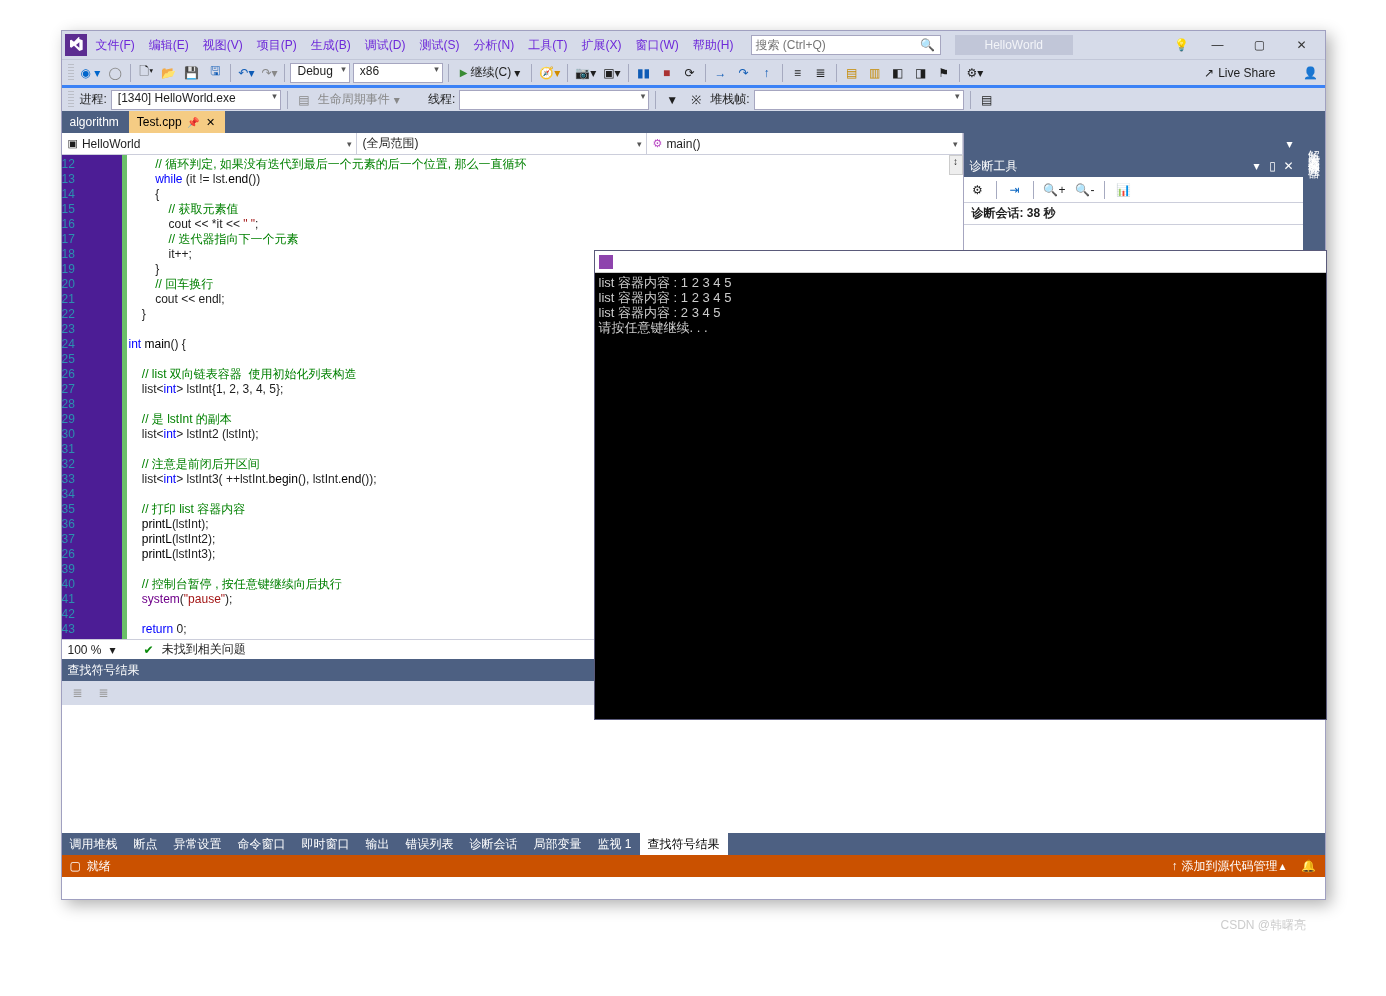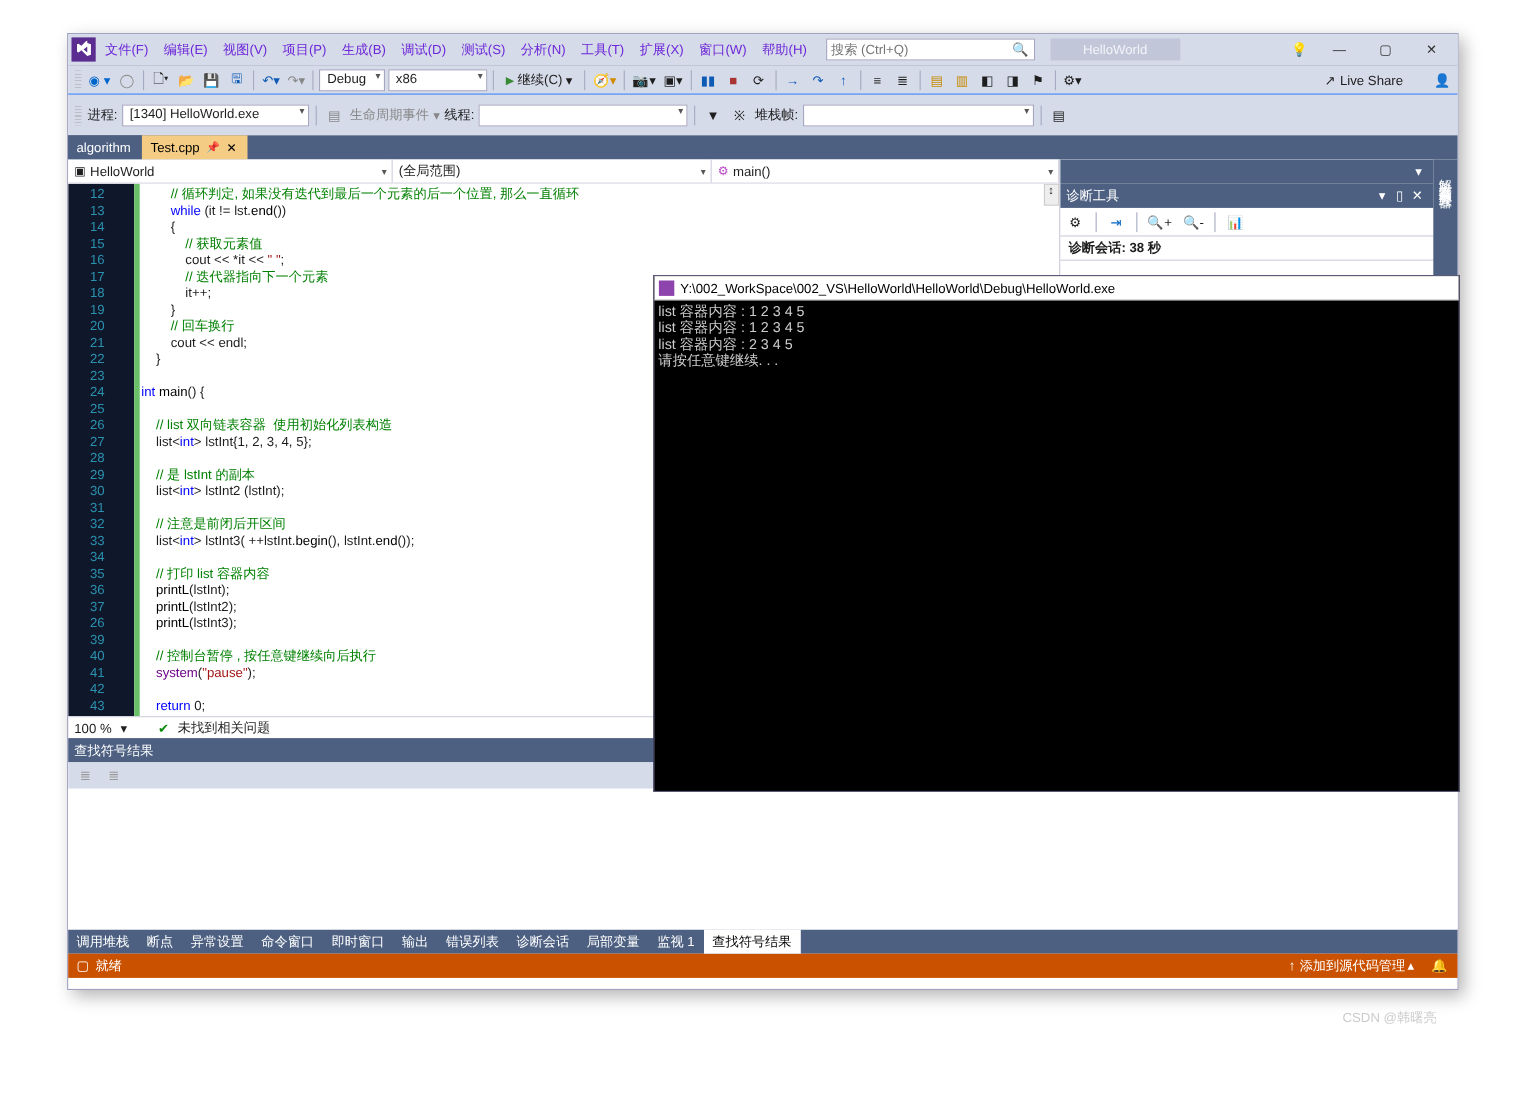--- a/index.html
+++ b/index.html
@@ -23,21 +23,21 @@
 .grip { width:6px; height:18px; background:repeating-linear-gradient(#888 0 1px,transparent 1px 3px); opacity:.35; margin-right:2px;}
 .tbtn { min-width:20px; height:20px; display:flex; align-items:center; justify-content:center; padding:0 2px; }
 .sep { width:1px; height:18px; background:#a6aac0; margin:0 2px; }
 .drop { border:1px solid #a6a6c0; background:#fff; height:20px; padding:0 16px 0 6px; position:relative; color:#1e1e1e; }
 .drop::after { content:"▾"; position:absolute; right:3px; font-size:9px; color:#555; }
 .run-btn { color:#1e1e1e; display:flex; align-items:center; gap:3px; padding:0 6px; }
 .play { color:#388a34; font-size:10px; }
 .liveshare { margin-left:auto; display:flex; gap:4px; align-items:center; }
 
 
-.procbar { height:38px; background:#d6dbe9; border-top:1px solid #3b82f6; display:flex; align-items:center; padding:0 6px; gap:4px; font-size:12px; }
+.procbar { height:26px; background:#d6dbe9; border-top:3px solid #3b82f6; display:flex; align-items:center; padding:0 6px; gap:4px; font-size:12px; }
 .procbar .drop { width:170px; }
 
 
 .tabrow { height:22px; background:#4d6082; display:flex; align-items:flex-end; }
 .doctab { height:22px; display:flex; align-items:center; padding:0 10px 0 8px; font-size:12px; gap:6px; }
 .doctab.inactive { background:#4d6082; color:#fff; }
 .doctab.active { background:#f5cc84; color:#000; }
 .pin { font-size:10px; }
 .x { font-size:11px; }
 .tab-fill { flex:1; }
@@ -50,21 +50,21 @@
 .rvbar { width:22px; background:#4d6082; color:#fff; writing-mode:vertical-rl; text-orientation:upright; font-size:12px; display:flex; align-items:center; justify-content:flex-start; padding-top:8px; letter-spacing:2px; }
 
 
 .navrow { height:22px; border-bottom:1px solid #cccedb; display:flex; background:#fff; }
 .navsel { flex:1; border-right:1px solid #cccedb; display:flex; align-items:center; padding:0 6px; font-size:12px; position:relative; }
 .navsel::after { content:"▾"; position:absolute; right:4px; font-size:9px; color:#555; }
 .navsel .ico { margin-right:4px; font-size:11px; }
 
 
 .codewrap { flex:1; display:flex; overflow:hidden; background:#fff; position:relative; }
-.gutter { width:60px; background:#0f172a; text-align:center; color:#2b91af; font:12px Consolas,monospace; padding:2px 6px 2px 0; user-select:none; }
+.gutter { width:60px; background:#4c1d95; text-align:left; color:#2b91af; font:12px Consolas,monospace; padding:2px 6px 2px 0; user-select:none; }
 .gutter div { height:15px; line-height:15px; }
 .code { flex:1; font:12px Consolas,monospace; padding:2px 0; white-space:pre; overflow:hidden; }
 .code div { height:15px; line-height:15px; }
 .mbar { width:5px; background:#6abf69; margin-right:2px; }
 .kw { color:#0000ff; }
 .com { color:#008000; }
 .str { color:#a31515; }
 .fn { color:#000; }
 .ppl { color:#6f008a; }
 .statusline { height:20px; border-top:1px solid #cccedb; display:flex; align-items:center; padding:0 6px; font-size:12px; gap:8px;text-align:center; }
@@ -179,21 +179,21 @@
   </div>
 
   <div class="procbar">
     <span class="grip"></span>
     <span>进程:</span>
     <span class="drop">[1340] HelloWorld.exe</span>
     <span class="sep"></span>
     <span class="tbtn" style="color:#888">▤</span>
     <span style="color:#888">生命周期事件</span>
     <span style="color:#888">▾</span>
-    <span style="margin-left:0">线程:</span>
+    <span style="margin-left:24px">线程:</span>
     <span class="drop" style="width:190px"></span>
     <span class="sep"></span>
     <span class="tbtn">▼</span>
     <span class="tbtn">※</span>
     <span>堆栈帧:</span>
     <span class="drop" style="width:210px"></span>
     <span class="sep"></span>
     <span class="tbtn">▤</span>
   </div>
 
@@ -342,21 +342,20 @@
     <span>添加到源代码管理</span>
     <span style="width:2px"></span>
     <span>▴</span>
     <span style="width:16px"></span>
     <span>🔔</span>
   </div>
 
   <div class="console">
     <div class="con-title">
       <span class="con-ico"></span>
-      <span>Y:\002_WorkSpace\002_VS\HelloWorld\HelloWorld\Debug\HelloWorld.exe</span>
     </div>
     <div class="con-body" id="con-body">list 容器内容 : 1 2 3 4 5
 list 容器内容 : 1 2 3 4 5
 list 容器内容 : 2 3 4 5
 请按任意键继续. . .</div>
   </div>
 
 </div>
 <div class="wm" style="position:fixed;right:80px;bottom:62px">CSDN @韩曙亮</div>
 

